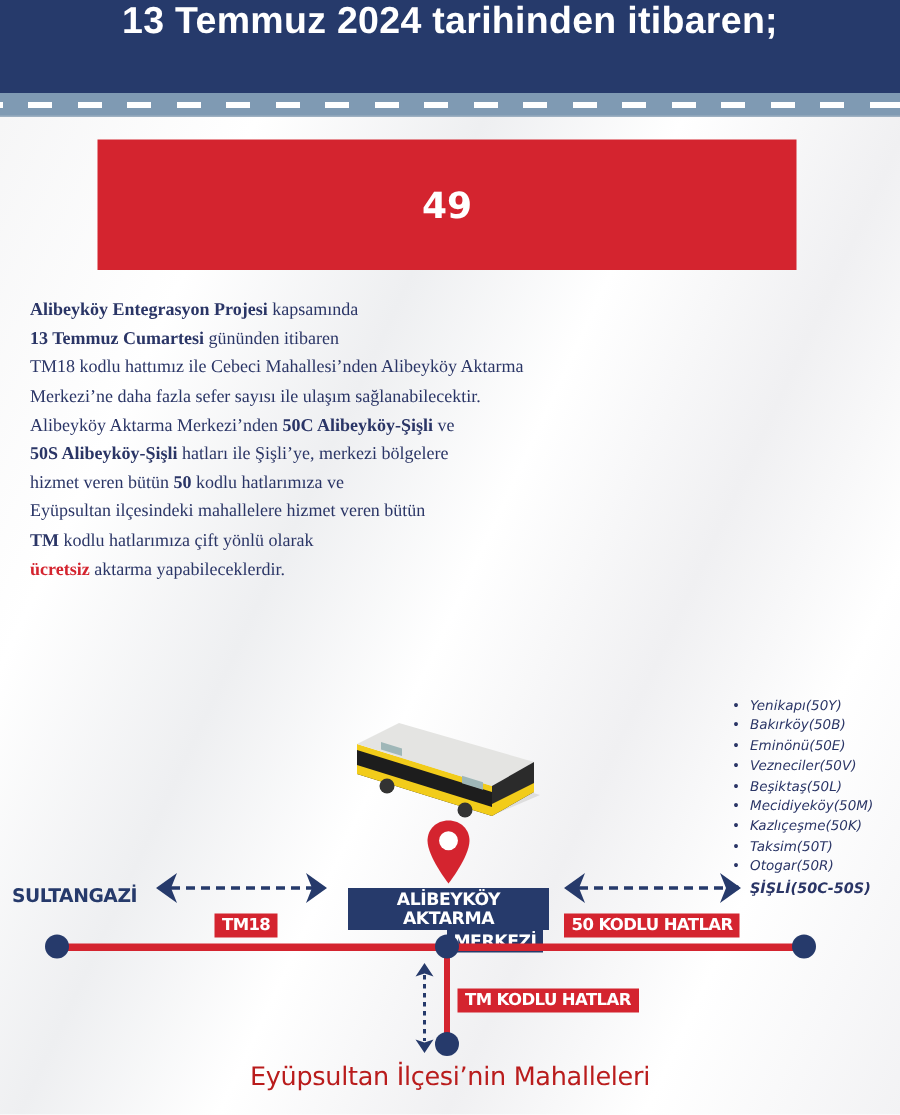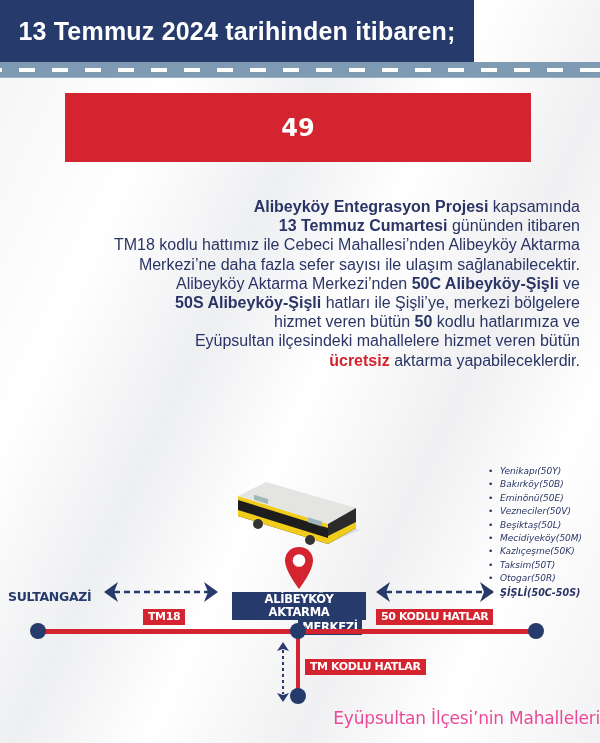--- a/index.html
+++ b/index.html
@@ -4,48 +4,48 @@
 <style>
   * { margin: 0; padding: 0; box-sizing: border-box; }
   html, body { width: 600px; height: 743px; overflow: hidden; }
   body {
     font-family: "Liberation Sans", sans-serif;
     background: linear-gradient(115deg, #f4f4f5 0%, #ffffff 22%, #eeeff1 38%, #ffffff 52%, #f0f0f2 68%, #ffffff 82%, #f2f2f4 100%);
     position: relative;
     color: #2a3566;
   }
   .header {
-    position: absolute; left: 0; top: 0; width: 474px; height: 62px;
+    position: absolute; left: 0; top: 0; width: 600px; height: 62px;
     background: #263a6b;
-    display: flex; align-items: center; justify-content: center;
+    display: flex; align-items: flex-start; justify-content: center;
   }
   .header-title {
     color: #ffffff; font-size: 25px; font-weight: bold;
     font-family: "Liberation Sans", sans-serif; letter-spacing: 0.2px;
   }
   .dash-strip {
     position: absolute; left: 0; top: 62px; width: 600px; height: 16px;
     background: #7f9ab3;
     background-image: repeating-linear-gradient(90deg, #ffffff 0 16px, transparent 16px 33px);
     background-size: 100% 4px; background-repeat: repeat-x; background-position: -14px 6px;
     border-bottom: 1px solid #9db0c2;
   }
   .route-box {
-    position: absolute; left: 65px; top: 93px; width: 466px; height: 69px;
+    position: absolute; left: 65px; top: 93px; width: 466px; height: 87px;
     background: #d4242f;
     display: flex; flex-direction: column; align-items: center; justify-content: center;
     color: #fff; font-weight: bold;
   }
   .route-num { font-size: 24px; line-height: 26px; font-family: "DejaVu Sans", sans-serif; font-weight: bold; }
   .route-name { font-size: 25px; line-height: 30px; font-family: "DejaVu Sans", sans-serif; font-weight: bold; letter-spacing: -0.5px; }
 
   .body-text {
     position: absolute; left: 20px; top: 197px; width: 560px;
-    text-align: right; font-family: Liberation Sans, sans-serif;
-    font-size: 16px; line-height: 19.2px; color: #2a3566;
+    text-align: left; font-family: Liberation Serif, serif;
+    font-size: 12px; line-height: 19.2px; color: #2a3566;
   }
   .body-text b { font-weight: bold; }
   .body-text .red { color: #d4242f; font-weight: bold; }
   .body-text .line { display: block; white-space: nowrap; }
 
   .dest-list {
     position: absolute; left: 488px; top: 465px; list-style: none;
     font-family: "DejaVu Sans", sans-serif; font-style: italic;
     font-size: 9px; line-height: 13.4px; color: #2a3566;
   }
@@ -68,22 +68,22 @@
   }
   .city-label {
     position: absolute; font-family: "DejaVu Sans", sans-serif; font-weight: bold;
     font-size: 12.5px; color: #263a6b; letter-spacing: -0.3px;
   }
   .red-line-h { position: absolute; left: 38px; top: 629px; width: 498px; height: 5px; background: #d4242f; }
   .red-line-v { position: absolute; left: 296px; top: 631px; width: 4px; height: 63px; background: #d4242f; }
   .node { position: absolute; width: 16px; height: 16px; border-radius: 50%; background: #263a6b; }
   .arrow-svg { position: absolute; }
   .footer-text {
-    position: absolute; left: 0; top: 708px; width: 600px; text-align: right;
-    font-family: "DejaVu Sans", sans-serif; font-size: 17px; color: #ec4899; letter-spacing: -0.2px;
+    position: absolute; left: 0; top: 708px; width: 600px; text-align: center;
+    font-family: "DejaVu Sans", sans-serif; font-size: 17px; color: #b91c1c; letter-spacing: -0.2px;
   }
 </style>
 </head>
 <body>
 
 <div class="header">
   <span class="header-title">13 Temmuz 2024 tarihinden itibaren;</span>
 </div>
 <div class="dash-strip"></div>
 
@@ -93,20 +93,21 @@
 
 <div class="body-text">
   <span class="line"><b>Alibeyköy Entegrasyon Projesi</b><span> kapsamında</span></span>
   <span class="line"><b>13 Temmuz Cumartesi</b><span> gününden itibaren</span></span>
   <span class="line">TM18 kodlu hattımız ile Cebeci Mahallesi’nden Alibeyköy Aktarma</span>
   <span class="line">Merkezi’ne daha fazla sefer sayısı ile ulaşım sağlanabilecektir.</span>
   <span class="line"><span>Alibeyköy Aktarma Merkezi’nden </span><b>50C Alibeyköy-Şişli</b><span> ve</span></span>
   <span class="line"><b>50S Alibeyköy-Şişli</b><span> hatları ile Şişli’ye, merkezi bölgelere</span></span>
   <span class="line"><span>hizmet veren bütün </span><b>50</b><span> kodlu hatlarımıza ve</span></span>
   <span class="line">Eyüpsultan ilçesindeki mahallelere hizmet veren bütün</span>
+  <span class="line"><b>TM</b><span> kodlu hatlarımıza çift yönlü olarak</span></span>
   <span class="line"><span class="red">ücretsiz</span><span> aktarma yapabileceklerdir.</span></span>
 </div>
 
 <ul class="dest-list">
   <li>Yenikapı(50Y)</li>
   <li>Bakırköy(50B)</li>
   <li>Eminönü(50E)</li>
   <li>Vezneciler(50V)</li>
   <li>Beşiktaş(50L)</li>
   <li>Mecidiyeköy(50M)</li>

